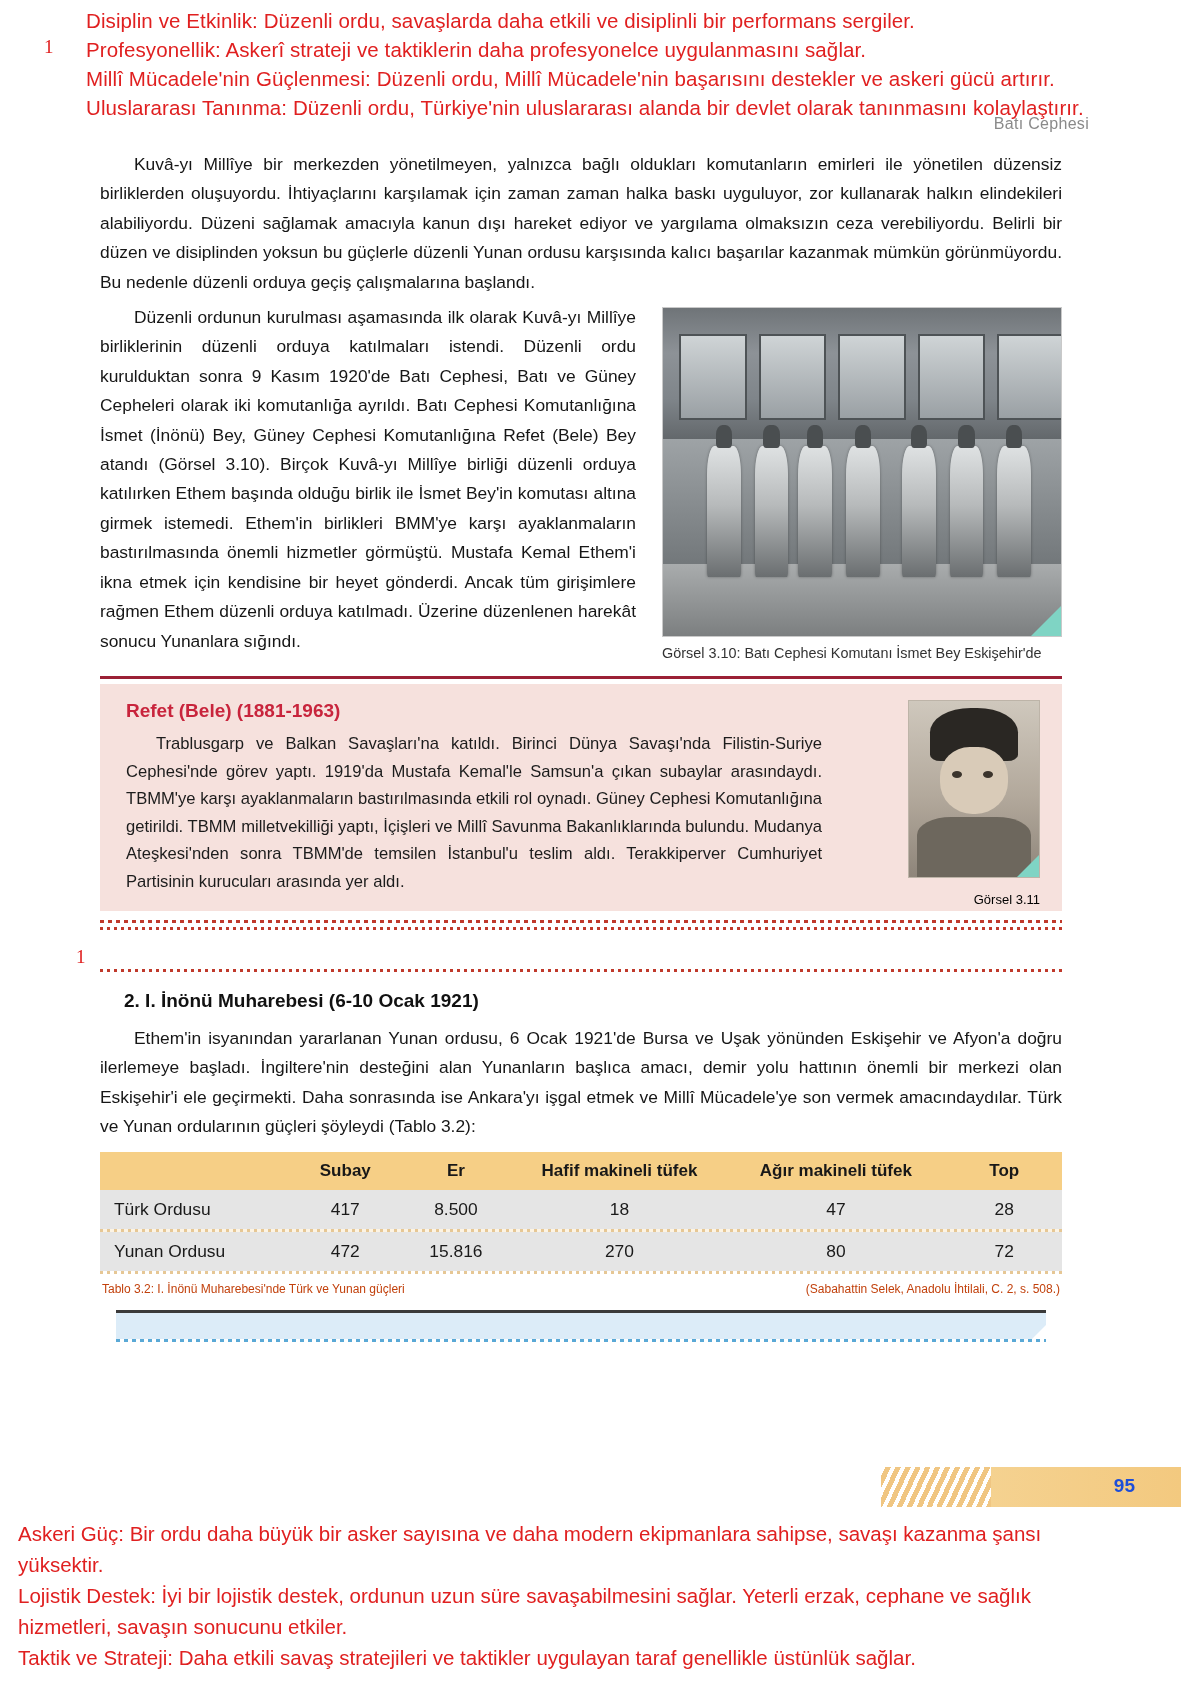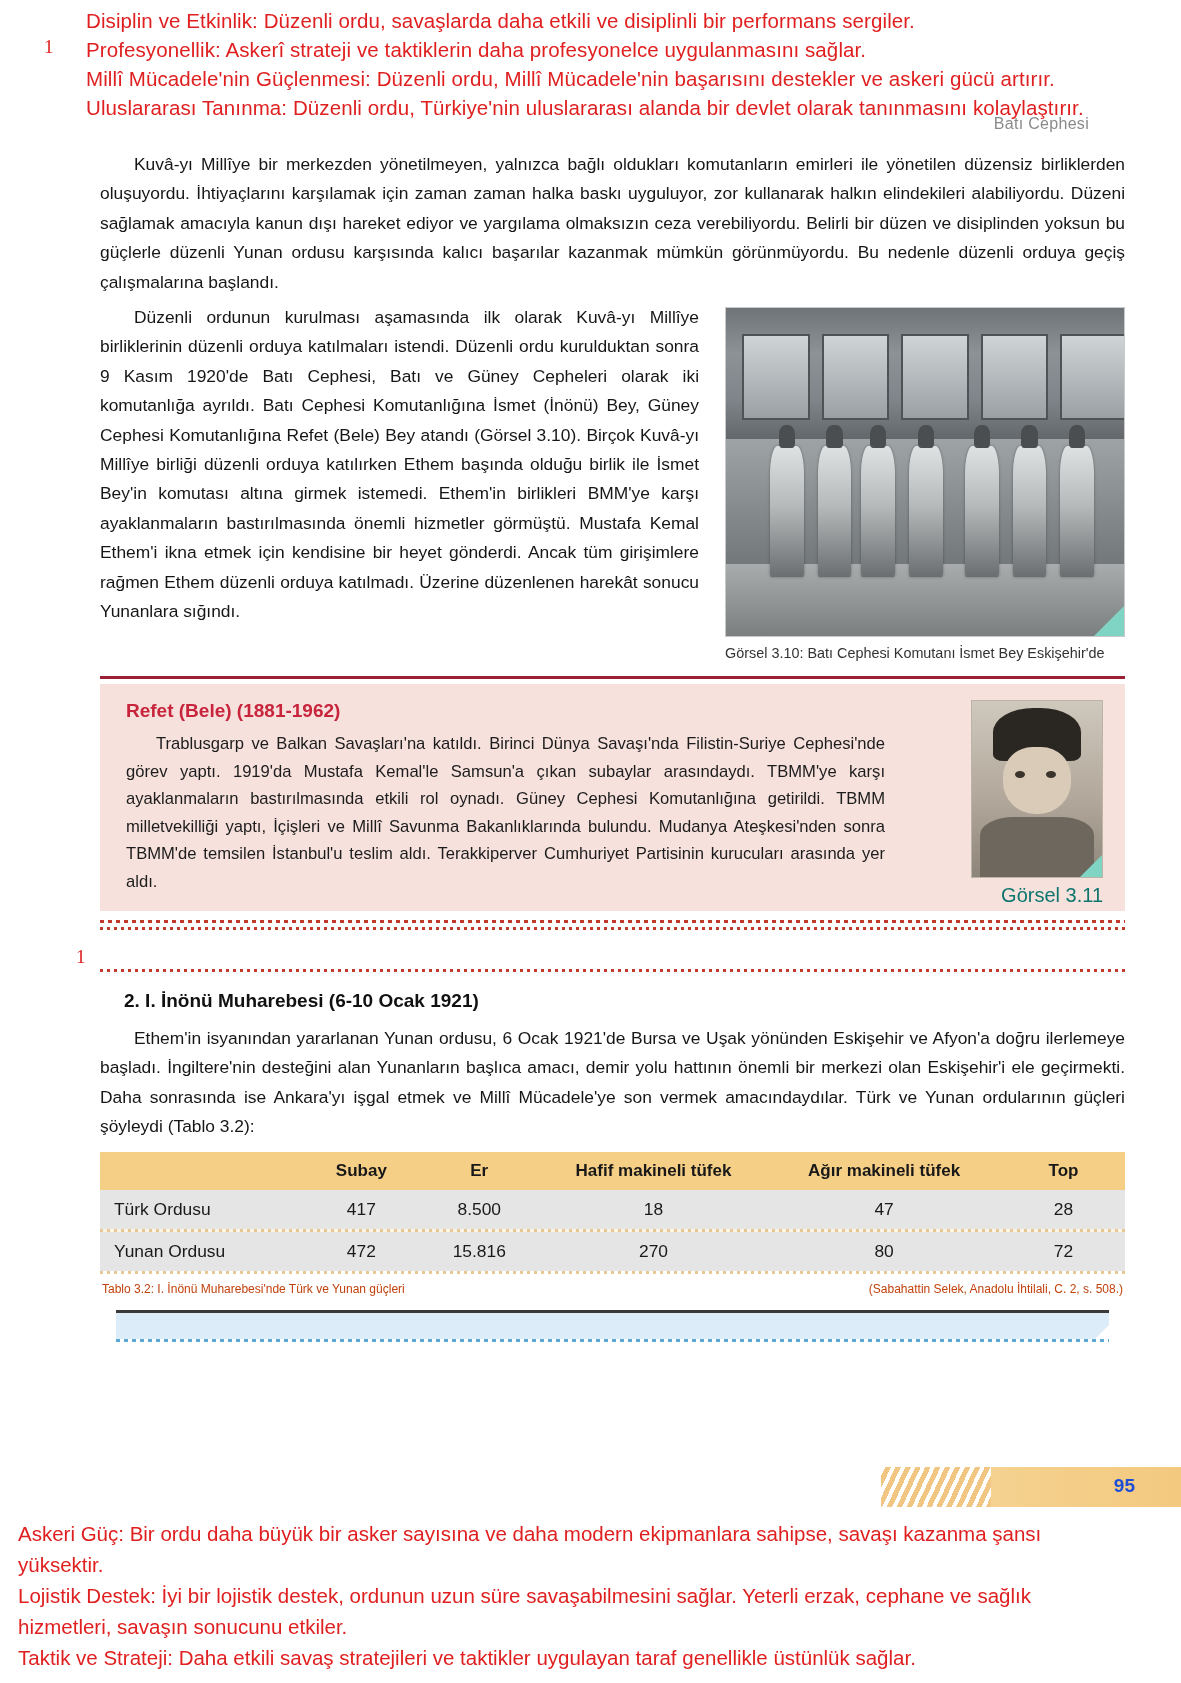--- a/index.html
+++ b/index.html
@@ -42,21 +42,21 @@
     letter-spacing:0.3px;
   }
 
   
   .page-body {
     position:absolute;
     left:0; top:150px;
     width:1181px;
   }
 
-  .col-wrap { padding:0 56px 0 100px; }
+  .col-wrap { padding:0 119px 0 100px; }
 
   p.para {
     font-size:17.4px;
     line-height:29.4px;
     text-align:justify;
     margin:0 0 6px 0;
     text-indent:34px;
     color:#161616;
   }
 
@@ -177,22 +177,22 @@
     background:#6d675d; border-radius:30% 30% 0 0;
   }
   .portrait .tri {
     position:absolute; right:0; bottom:0;
     width:0; height:0;
     border-left:22px solid transparent;
     border-bottom:22px solid #7fd4c4;
   }
   .portrait-cap {
     position:absolute;
-    right:22px; top:200px;
-    font-size:20px; color:#0f766e;
+    right:22px; top:208px;
+    font-size:13px; color:#000000;
   }
 
   
   .dots-red {
     height:3px;
     background-image:repeating-linear-gradient(90deg,#c0392b 0 4px, transparent 4px 8px);
     margin:9px 0 0 0;
   }
   .dots-red.thin {
     background-image:repeating-linear-gradient(90deg,#c0392b 0 3px, transparent 3px 7px);
@@ -342,21 +342,21 @@
         <div class="corner-tri"></div>
       </div>
       <div class="fig-cap">Görsel 3.10: Batı Cephesi Komutanı İsmet Bey Eskişehir'de</div>
     </div>
 
     <p class="para">Düzenli ordunun kurulması aşamasında ilk olarak Kuvâ-yı Millîye birliklerinin düzenli orduya katılmaları istendi. Düzenli ordu kurulduktan sonra 9 Kasım 1920'de Batı Cephesi, Batı ve Güney Cepheleri olarak iki komutanlığa ayrıldı. Batı Cephesi Komutanlığına İsmet (İnönü) Bey, Güney Cephesi Komutanlığına Refet (Bele) Bey atandı (Görsel 3.10). Birçok Kuvâ-yı Millîye birliği düzenli orduya katılırken Ethem başında olduğu birlik ile İsmet Bey'in komutası altına girmek istemedi. Ethem'in birlikleri BMM'ye karşı ayaklanmaların bastırılmasında önemli hizmetler görmüştü. Mustafa Kemal Ethem'i ikna etmek için kendisine bir heyet gönderdi. Ancak tüm girişimlere rağmen Ethem düzenli orduya katılmadı. Üzerine düzenlenen harekât sonucu Yunanlara sığındı.</p>
 
     <div style="clear:both"></div>
 
     <div class="info-box">
-      <div class="info-title">Refet (Bele) (1881-1962)</div>
+      <div class="info-title">Refet (Bele) (1881-1963)</div>
       <p class="info-text">Trablusgarp ve Balkan Savaşları'na katıldı. Birinci Dünya Savaşı'nda Filistin-Suriye Cephesi'nde görev yaptı. 1919'da Mustafa Kemal'le Samsun'a çıkan subaylar arasındaydı. TBMM'ye karşı ayaklanmaların bastırılmasında etkili rol oynadı. Güney Cephesi Komutanlığına getirildi. TBMM milletvekilliği yaptı, İçişleri ve Millî Savunma Bakanlıklarında bulundu. Mudanya Ateşkesi'nden sonra TBMM'de temsilen İstanbul'u teslim aldı. Terakkiperver Cumhuriyet Partisinin kurucuları arasında yer aldı.</p>
       <div class="portrait">
         <div class="hat"></div>
         <div class="face"></div>
         <div class="eye" style="left:33%"></div>
         <div class="eye" style="left:57%"></div>
         <div class="body"></div>
         <div class="tri"></div>
       </div>
       <div class="portrait-cap">Görsel 3.11</div>

